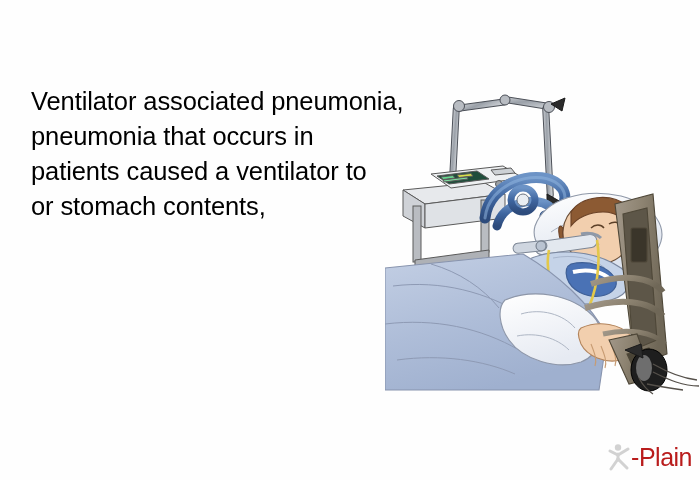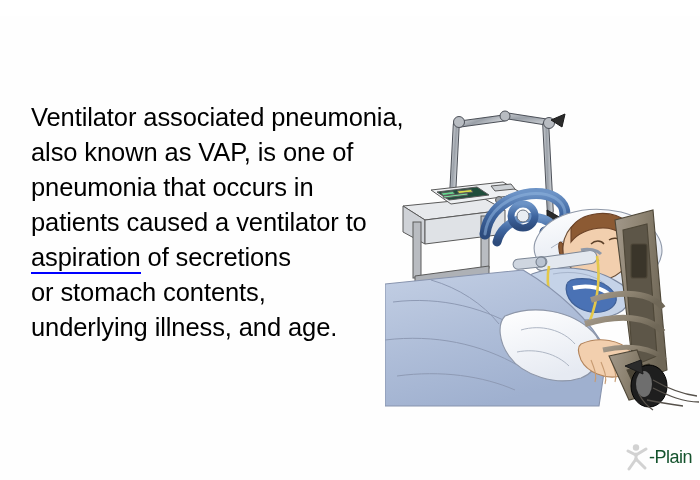--- a/index.html
+++ b/index.html
@@ -11,21 +11,20 @@
     height: 480px;
     background: #ffffff;
     font-family: "Liberation Sans", sans-serif;
     overflow: hidden;
     position: relative;
   }
   #slide {
     position: absolute;
     inset: 0;
     background: #fefefe;
-    margin-top: 16px;
   }
 
   
   #text-body {
     position: absolute;
     left: 31px;
     top: 84px;
     width: 372px;
   }
   .text-line {
@@ -64,40 +63,37 @@
     display: flex;
     align-items: center;
     height: 34px;
   }
   #logo .mark {
     width: 26px;
     height: 28px;
     display: block;
   }
   #logo .wordmark {
-    font-size: 18px;
-    color: #14532d;
+    font-size: 25px;
+    color: #b91c1c;
     letter-spacing: -0.5px;
     margin-left: -2px;
     line-height: 1;
   }
 </style>
 </head>
 <body>
 
 <div id="slide">
 
   <div id="text-body">
     <div class="text-line">Ventilator associated pneumonia,</div>
-    <div class="text-line">also known as VAP, is one of</div>
     <div class="text-line">pneumonia that occurs in</div>
     <div class="text-line">patients caused a ventilator to</div>
-    <div class="text-line"><span class="link-term">aspiration</span><span> of secretions</span></div>
     <div class="text-line">or stomach contents,</div>
-    <div class="text-line">underlying illness, and age.</div>
   </div>
 
   <div id="illustration">
     <svg viewBox="0 0 315 320" xmlns="http://www.w3.org/2000/svg">
       <defs>
         <linearGradient id="blanketGrad" x1="0" y1="0" x2="0.45" y2="1">
           <stop offset="0" stop-color="#c3cfe4"></stop>
           <stop offset="0.55" stop-color="#aebdd8"></stop>
           <stop offset="1" stop-color="#9fb0cf"></stop>
         </linearGradient>

